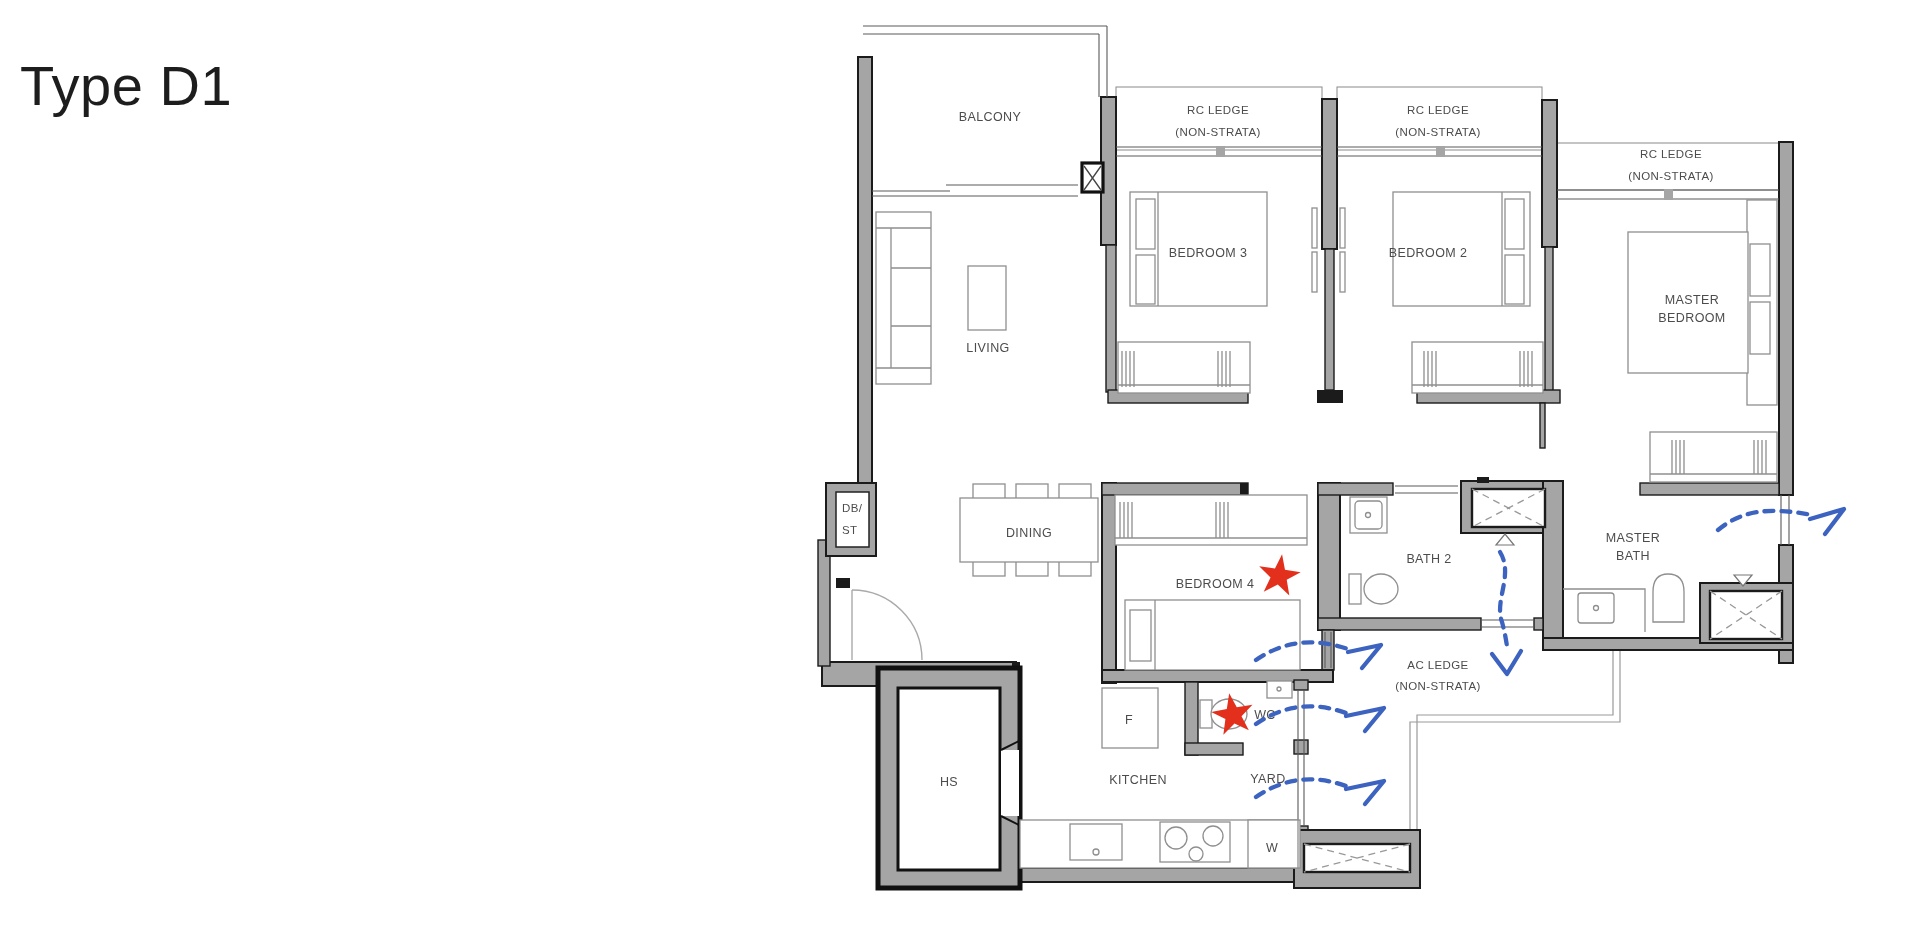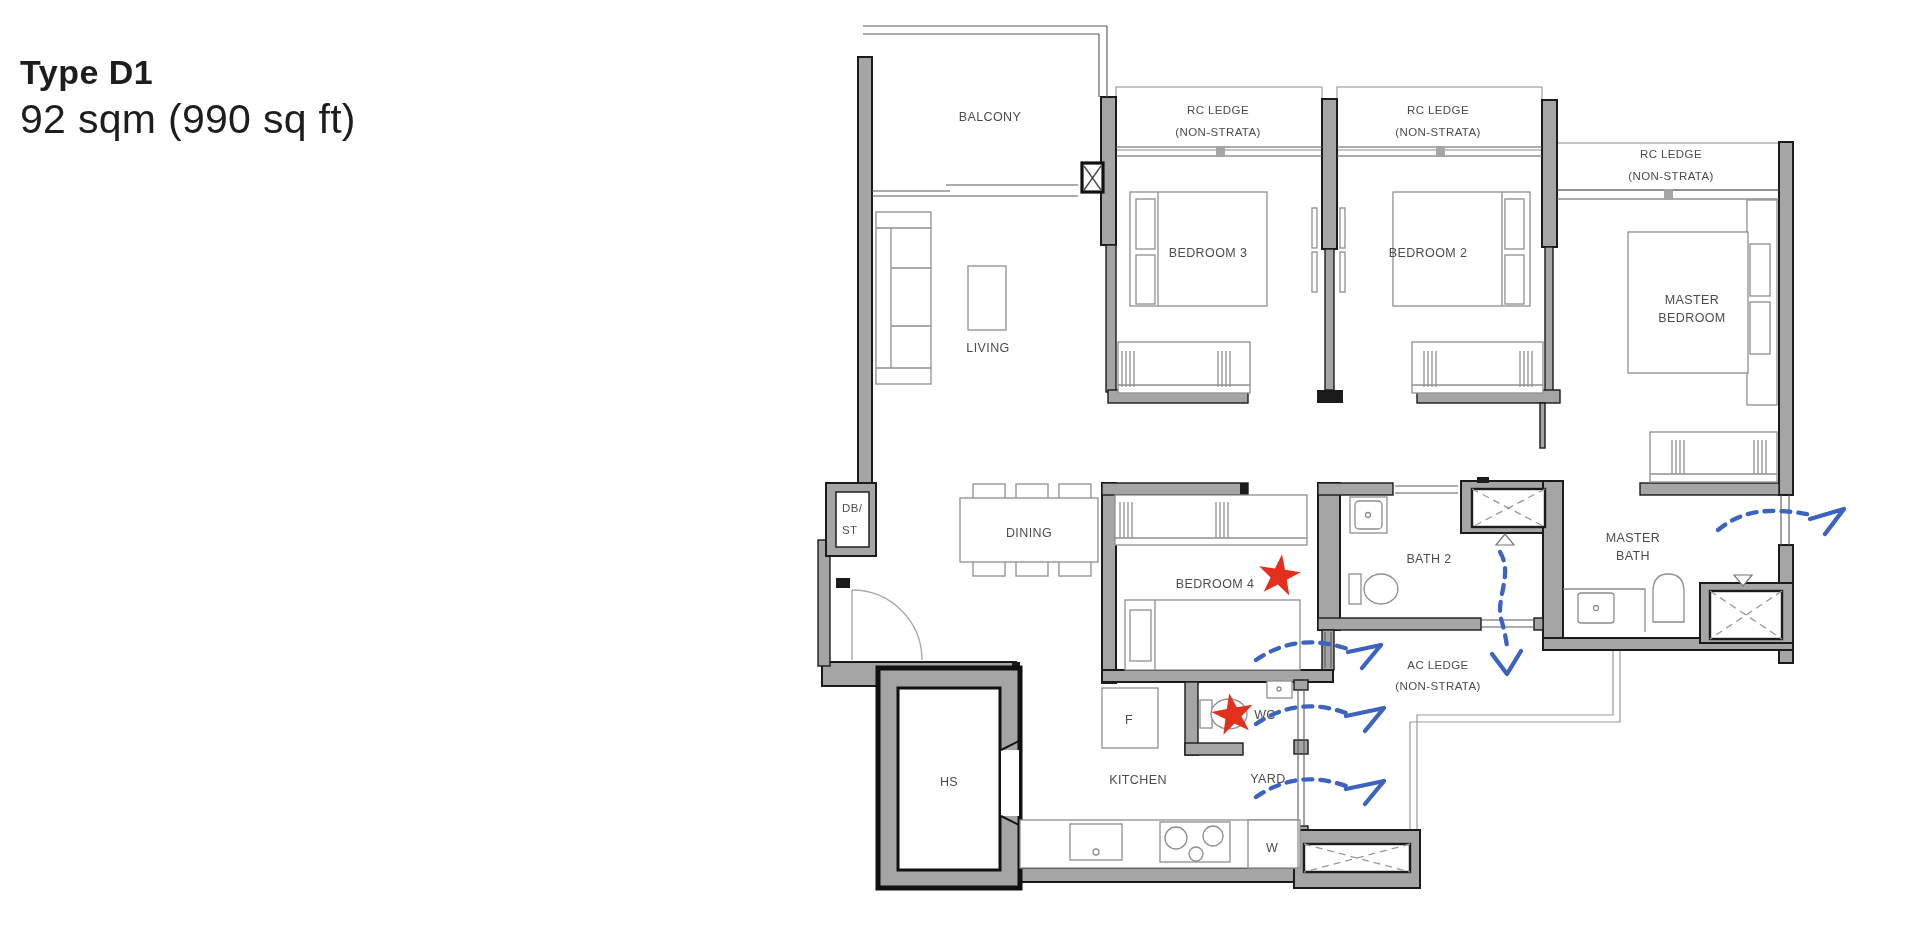--- a/index.html
+++ b/index.html
@@ -1,19 +1,19 @@
 <!DOCTYPE html>
 <html><head>
 <meta charset="utf-8">
 <style>
   html,body{margin:0;padding:0;background:#ffffff;}
   #canvas{position:relative;width:1920px;height:940px;background:#fff;overflow:hidden;
           font-family:"Liberation Sans",sans-serif;}
   .title-block{position:absolute;left:20px;top:52px;color:#1d1d1d;}
-  .title-line1{font-size:34px;font-weight:700;letter-spacing:.5px;line-height:1.2;}
+  .title-line1{font-size:56px;font-weight:400;letter-spacing:.5px;line-height:1.2;}
   .title-line2{font-size:41px;font-weight:400;letter-spacing:.3px;line-height:1.3;}
   svg{position:absolute;left:0;top:0;}
   .wall{fill:#a5a5a5;stroke:#1b1b1b;stroke-width:2;}
   .wallthin{fill:#a5a5a5;stroke:#1b1b1b;stroke-width:1.4;}
   .blackcap{fill:#1b1b1b;stroke:none;}
   .whitebox{fill:#ffffff;stroke:#1b1b1b;stroke-width:2.4;}
   .fline{fill:none;stroke:#8f8f8f;stroke-width:1.3;}
   .fbox{fill:#ffffff;stroke:#8f8f8f;stroke-width:1.3;}
   .win{fill:none;stroke:#5a5a5a;stroke-width:1.1;}
   .ledge{fill:none;stroke:#8a8a8a;stroke-width:1;}
@@ -28,21 +28,20 @@
   .tri{fill:#ffffff;stroke:#777777;stroke-width:1.2;}
   .doorarc{fill:none;stroke:#aaaaaa;stroke-width:1.4;}
 </style>
 </head>
 <body>
 
 <div id="canvas">
 
   <div class="title-block">
     <div class="title-line1">Type D1</div>
-    <div class="title-line2">92 sqm (990 sq ft)</div>
   </div>
 
   <svg width="1920" height="940" viewBox="0 0 1920 940">
 
     <g>
       <rect class="ledge" x="1116" y="87" width="206" height="63"></rect>
       <rect class="ledge" x="1337" y="87" width="205" height="63"></rect>
       <rect class="ledge" x="1557" y="143" width="236" height="47"></rect>
     </g>
 

